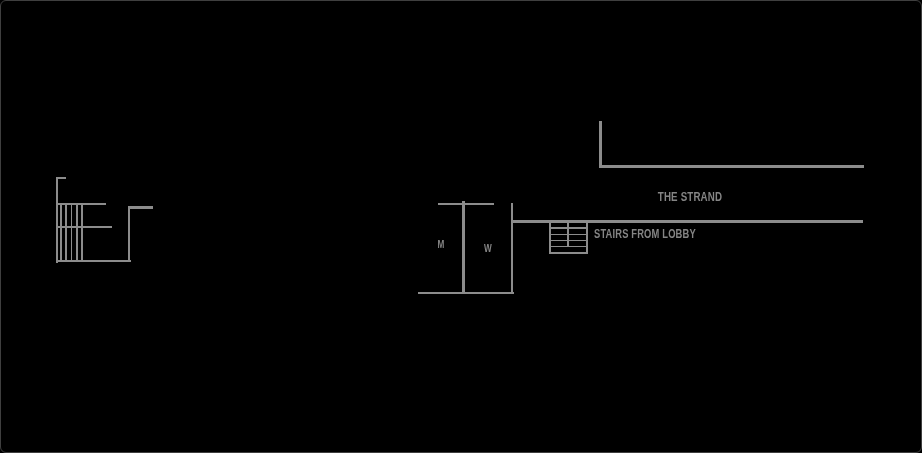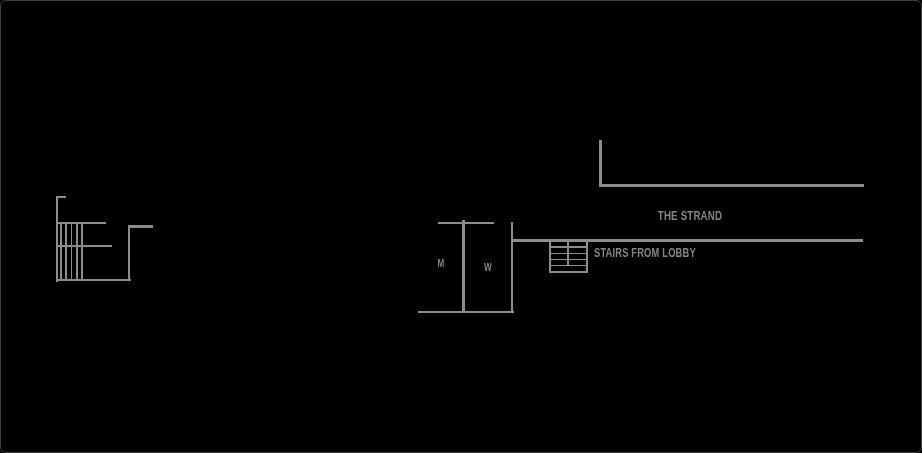--- a/index.html
+++ b/index.html
@@ -9,21 +9,21 @@
   }
   #canvas {
     position: relative;
     width: 922px;
     height: 453px;
     box-sizing: border-box;
     overflow: hidden;
     border: 1px solid #3f3f3f;
     border-radius: 6px;
   }
-  .plan-group { position: absolute; inset: 0; margin-top: 19px; }
+  .plan-group { position: absolute; inset: 0; }
   .plan-line { position: absolute; }
   .plan-label {
     position: absolute;
     font-family: "Liberation Sans", sans-serif;
     font-weight: 700;
     white-space: nowrap;
     letter-spacing: 0.2px;
   }
   .plan-label.align-center {
     transform: translate(-50%, -50%) scaleX(0.78);

